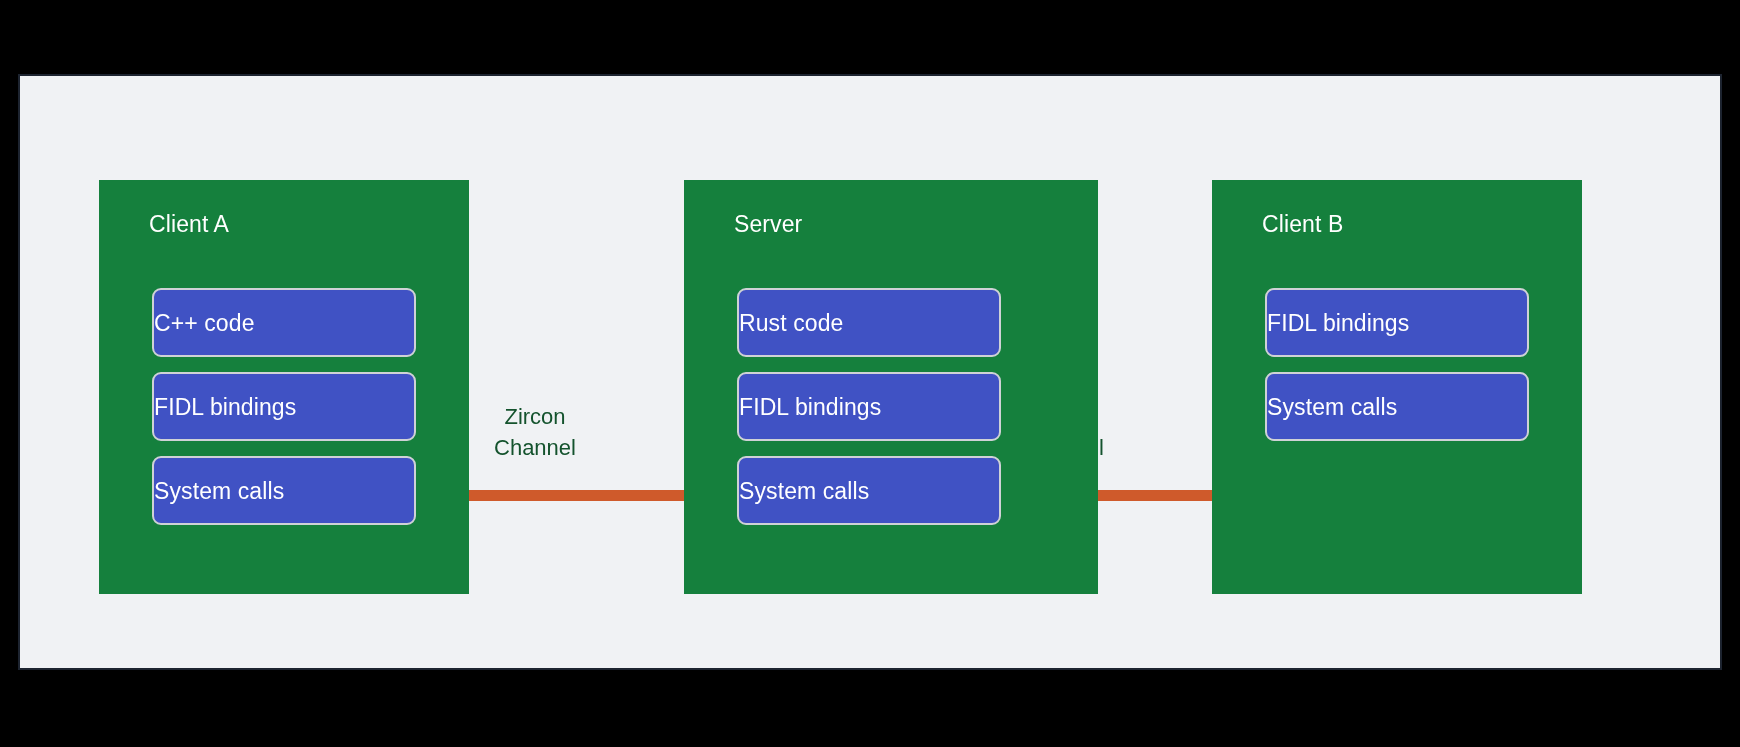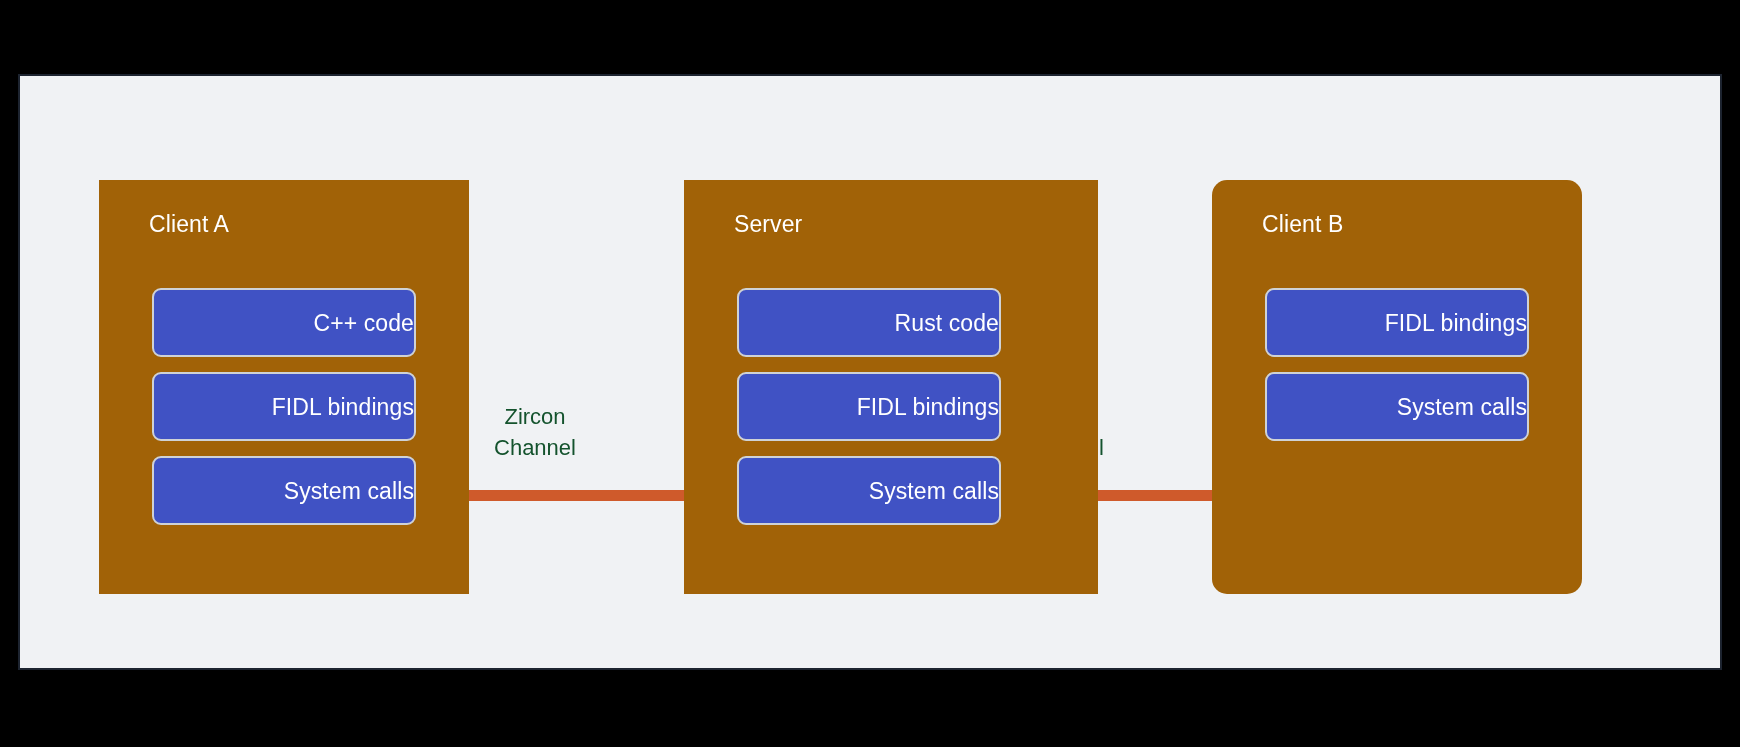--- a/index.html
+++ b/index.html
@@ -37,21 +37,21 @@
   .connector {
     position: absolute;
     height: 11px;
     background: #cf5a2b;
     z-index: 2;
   }
 
   
   .panel {
     position: absolute;
-    background: #a16207;
+    background: #15803d;
     box-sizing: border-box;
     z-index: 3;
   }
   .panel-title {
     position: absolute;
     left: 50px;
     top: 30px;
     color: #ffffff;
     font-size: 23px;
     line-height: 28px;
@@ -67,21 +67,21 @@
     width: 264px;
   }
   .layer-box {
     height: 69px;
     background: #4052c4;
     border: 2px solid #cfd2d6;
     border-radius: 9px;
     box-sizing: border-box;
     display: flex;
     align-items: center;
-    justify-content: flex-end;
+    justify-content: flex-start;
     margin-bottom: 15px;
     position: relative;
     z-index: 4;
   }
   .layer-box:last-child { margin-bottom: 16px; }
   .layer-label {
     color: #ffffff;
     font-size: 23px;
     line-height: 26px;
     letter-spacing: 0.1px;
@@ -143,21 +143,21 @@
         </div>
         <div class="layer-box">
           <span class="layer-label">FIDL bindings</span>
         </div>
         <div class="layer-box">
           <span class="layer-label">System calls</span>
         </div>
       </div>
     </div>
 
-    <div class="panel" style="left: 1192px; top: 104px; width: 370px; height: 414px; border-radius: 15px;">
+    <div class="panel" style="left: 1192px; top: 104px; width: 370px; height: 414px;">
       <div class="panel-title">Client B</div>
       <div class="layers">
         <div class="layer-box">
           <span class="layer-label">FIDL bindings</span>
         </div>
         <div class="layer-box">
           <span class="layer-label">System calls</span>
         </div>
       </div>
     </div>

